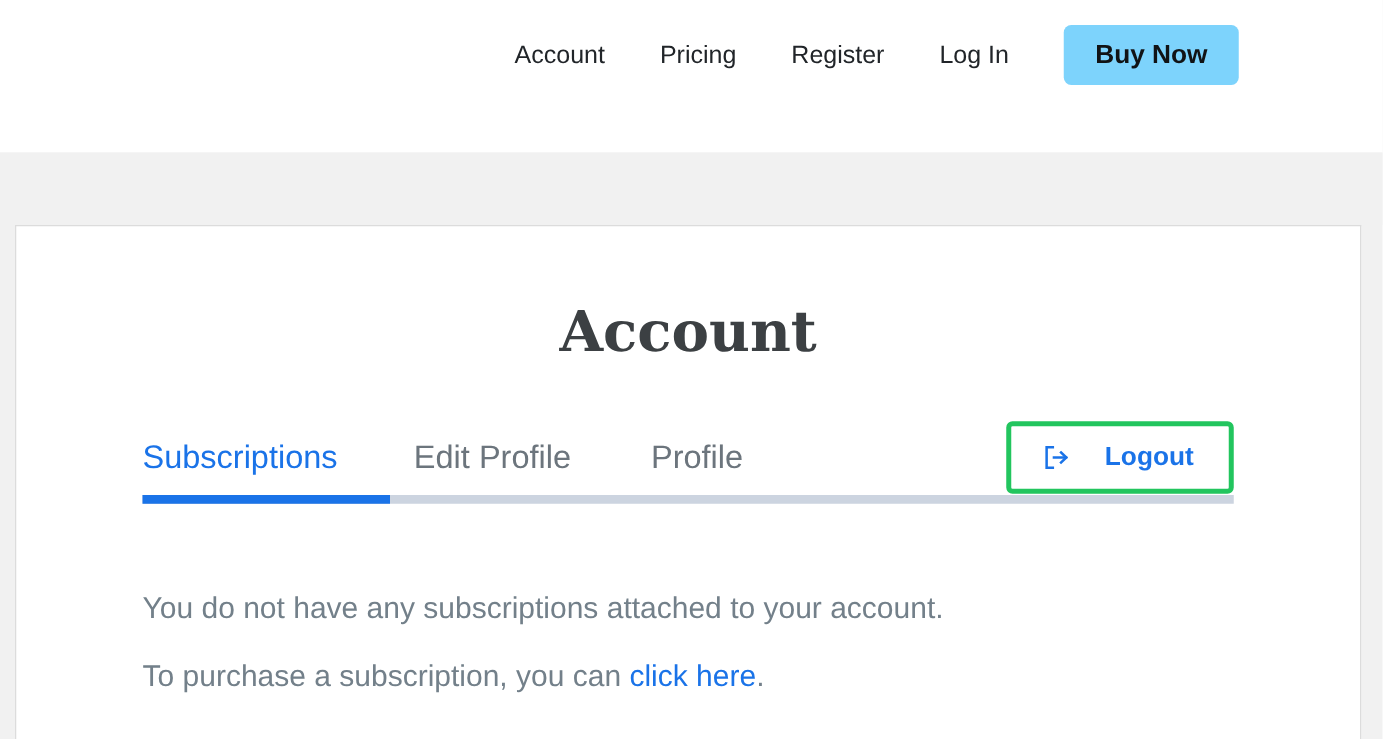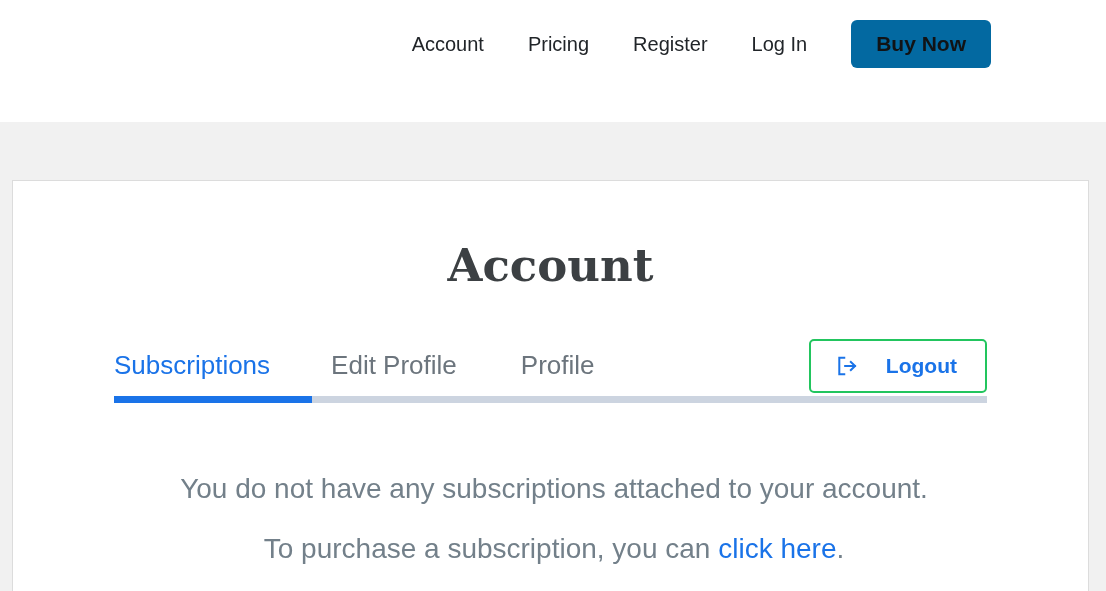--- a/index.html
+++ b/index.html
@@ -42,21 +42,21 @@
     color: #212529;
     text-decoration: none;
     line-height: 1;
     white-space: nowrap;
     margin-left: 44px;
     cursor: pointer;
   }
   .nav-link:first-child { margin-left: 0; }
   .buy-btn {
     margin-left: 44px;
-    background: #0369a1;
+    background: #7dd3fc;
     color: #111315;
     font-size: 21px;
     font-weight: bold;
     border: none;
     border-radius: 6px;
     padding: 13px 25px 14px 25px;
     line-height: 1;
     cursor: pointer;
     font-family: "Liberation Sans", sans-serif;
     white-space: nowrap;
@@ -121,21 +121,21 @@
     color: #1a73e8;
   }
   .tab-gap-1 { width: 61px; }
   .tab-gap-2 { width: 64px; }
   .tab-spacer { flex: 1; }
 
   .logout-btn {
     display: inline-flex;
     align-items: center;
     gap: 28px;
-    border: 2px solid #22c55e;
+    border: 4px solid #22c55e;
     border-radius: 5px;
     background: #ffffff;
     color: #1a73e8;
     font-size: 21px;
     font-weight: bold;
     font-family: "Liberation Sans", sans-serif;
     padding: 14px 28px 14px 25px;
     line-height: 1;
     cursor: pointer;
     white-space: nowrap;
@@ -165,24 +165,23 @@
 
   
   .body-copy {
     position: absolute;
     left: 101px;
     top: 290px;
     width: 880px;
   }
   .body-copy p {
     margin: 0 0 24px 0;
-    font-size: 28px;
+    font-size: 24px;
     color: #73808a;
     line-height: 1.3;
-    text-align: center;
   }
   .body-copy p:last-child { margin-bottom: 16px; }
   .inline-link {
     color: #1a73e8;
     text-decoration: none;
     cursor: pointer;
   }
 </style>
 </head>
 <body>

